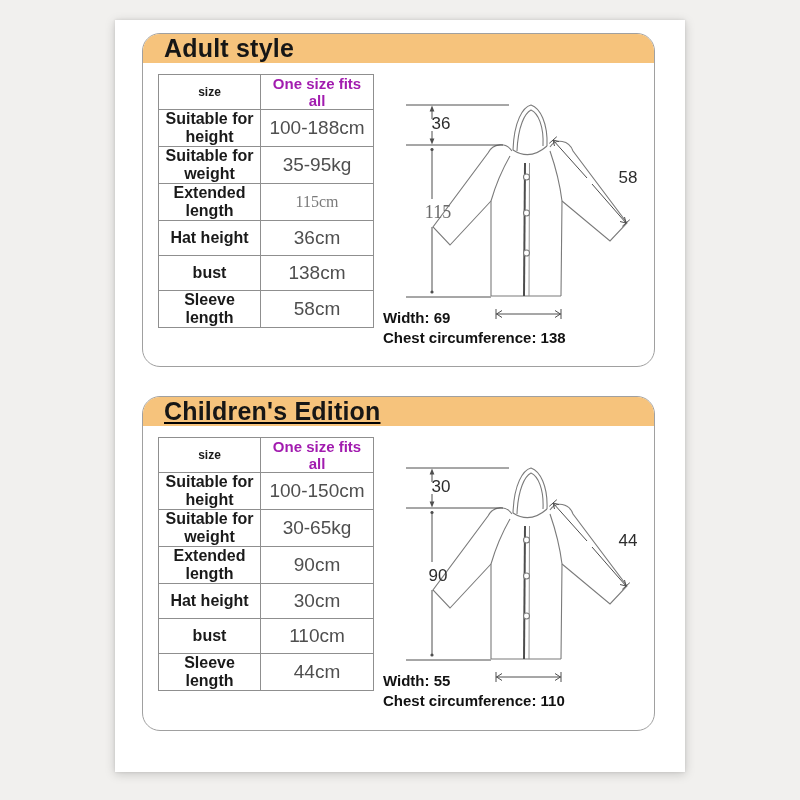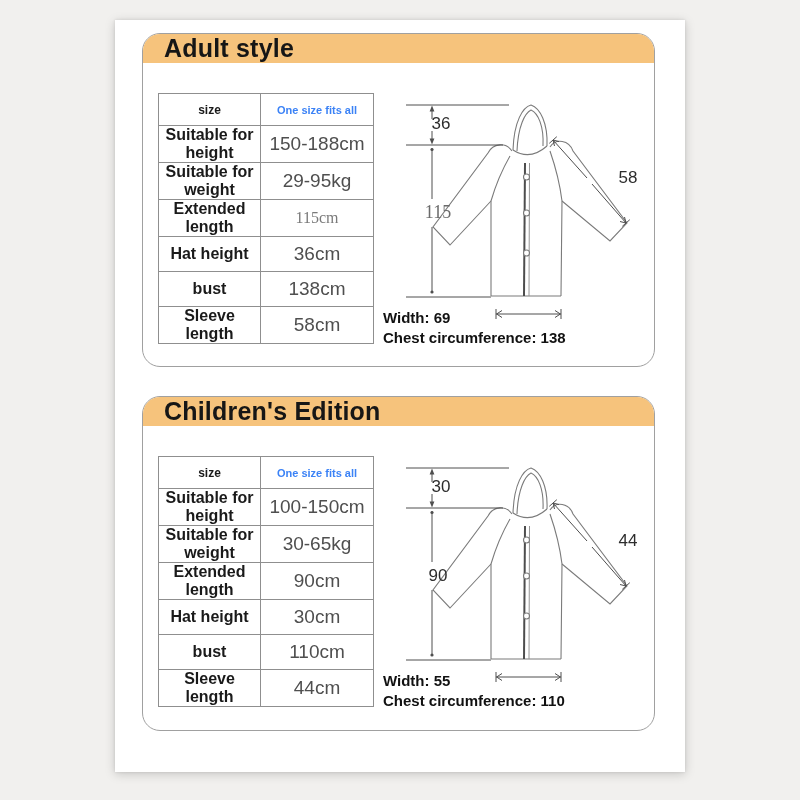--- a/index.html
+++ b/index.html
@@ -12,43 +12,43 @@
     position:absolute;left:115px;top:20px;width:570px;height:752px;
     background:#ffffff;
     box-shadow:0 2px 10px rgba(0,0,0,0.18), 0 0 3px rgba(0,0,0,0.10);
   }
   .card{
     position:absolute;left:27px;width:513px;
     background:#ffffff;border:1px solid #a0a0a0;border-radius:18px;
     overflow:hidden;box-sizing:border-box;
   }
   .card.adult{top:13px;height:334px;}
-  .card.children{top:376px;height:335px;}
+  .card.children{top:376px;height:335px;text-decoration:underline;}
   .card-header{
     height:29px;background:#f6c37c;
     display:flex;align-items:center;padding-left:21px;
   }
   .card-title{
     font-size:25px;font-weight:700;color:#161616;letter-spacing:0.2px;
   }
   .card-body{position:relative;height:calc(100% - 47px);}
   
   .size-table{
-    position:absolute;left:15px;top:30px;border-collapse:collapse;padding-left:33px;
+    position:absolute;left:15px;top:11px;border-collapse:collapse;padding-left:33px;
   }
   .size-table td{
     border:1px solid #8f8f8f;background:#fff;
     text-align:center;vertical-align:middle;padding:0 2px;
   }
   .size-table tr.hdr{height:32px;}
   .size-table tr.data{height:35px;}
   .c-label{width:97px;font-size:16px;font-weight:700;color:#1a1a1a;}
   .c-value{width:108px;font-size:19px;font-weight:400;color:#4f4f4f;}
   tr.hdr .c-label{font-size:12px;}
-  tr.hdr .c-value{font-size:11px;font-weight:700;color:#3b82f6;}
+  tr.hdr .c-value{font-size:15px;font-weight:700;color:#a21caf;}
   .serif-value{font-family:"Liberation Serif",serif;color:#7a7a7a;font-size:16px;}
   
   .diagram{position:absolute;left:230px;top:14px;}
   .coat path,.coat line{stroke:#7b7b7b;fill:none;stroke-width:1.1px;}
   .coat .placket-thick{stroke:#4d4d4d;stroke-width:2px;}
   .coat .placket-thin{stroke:#949494;stroke-width:1px;}
   .coat .btn{fill:#ffffff;stroke:#7b7b7b;stroke-width:1.1px;}
   .dims line,.dims polyline{stroke:#4f4f4f;stroke-width:1px;fill:none;}
   .dims .fillarrow{fill:#4f4f4f;stroke:none;}
   .dims .dot{fill:#4f4f4f;stroke:none;}
@@ -67,25 +67,25 @@
     </div>
     <div class="card-body">
       <table class="size-table">
         <tbody>
             <tr class="hdr">
           <td class="c-label">size</td>
           <td class="c-value">One size fits all</td>
         </tr>
         <tr class="data">
           <td class="c-label">Suitable for height</td>
-          <td class="c-value">150-188cm</td>
+          <td class="c-value">100-188cm</td>
         </tr>
         <tr class="data">
           <td class="c-label">Suitable for weight</td>
-          <td class="c-value">29-95kg</td>
+          <td class="c-value">35-95kg</td>
         </tr>
         <tr class="data">
           <td class="c-label">Extended length</td>
           <td class="c-value serif-value">115cm</td>
         </tr>
         <tr class="data">
           <td class="c-label">Hat height</td>
           <td class="c-value">36cm</td>
         </tr>
         <tr class="data">

